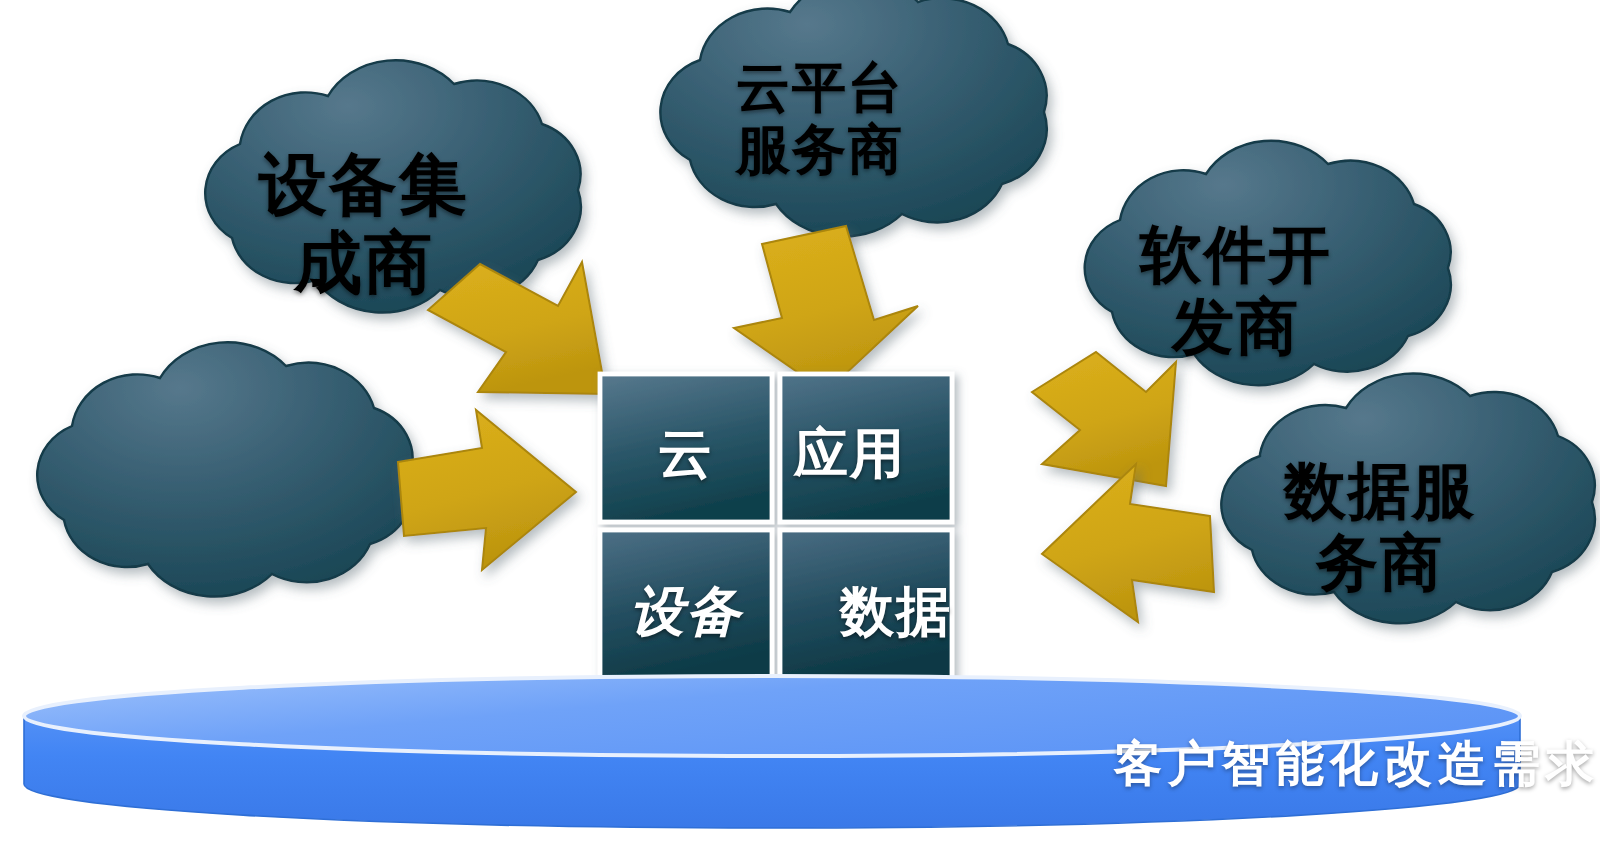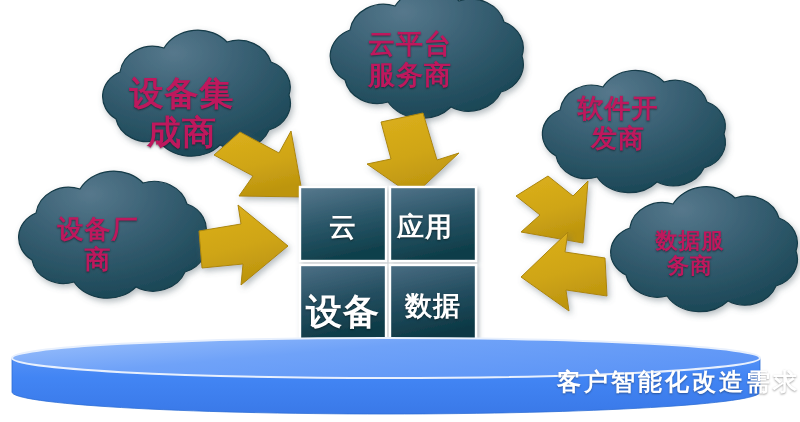--- a/index.html
+++ b/index.html
@@ -18,21 +18,21 @@
     overflow: hidden;
   }
   .layer {
     position: absolute;
     left: 0; top: 0;
     width: 800px;
     height: 422px;
   }
   .cloud-label {
     position: absolute;
-    color: #be185d;
+    color: #000000;
     font-weight: 700;
     text-align: center;
     line-height: 1.15;
     letter-spacing: 1px;
     text-shadow: 0 1px 2px rgba(0,0,0,0.45);
     pointer-events: none;
     white-space: pre-line;
   }
   .cell-label {
     position: absolute;
@@ -216,33 +216,31 @@
   </svg>
 
   <div class="layer">
 
     <div class="cloud-label" style="left:102px; top:74px; width:160px; font-size:34px;">设备集
 成商</div>
 
     <div class="cloud-label" style="left:330px; top:29px; width:160px; font-size:27px;">云平台
 服务商</div>
 
-    <div class="cloud-label" style="left:540px; top:94px; width:156px; font-size:26px;">软件开
+    <div class="cloud-label" style="left:540px; top:110px; width:156px; font-size:31px;">软件开
 发商</div>
 
-    <div class="cloud-label" style="left:18px; top:215px; width:160px; font-size:26px;">设备厂
-商</div>
-
-    <div class="cloud-label" style="left:612px; top:228px; width:156px; font-size:22px;">数据服
+
+    <div class="cloud-label" style="left:612px; top:228px; width:156px; font-size:31px;">数据服
 务商</div>
 
     <div class="cell-label" style="left:300px; top:209px; width:86px; font-size:27px;">云</div>
 
     <div class="cell-label" style="left:390px; top:209px; width:70px; font-size:27px;">应用</div>
 
-    <div class="cell-label" style="left:300px; top:288px; width:86px; font-size:36px;">设备</div>
-
-    <div class="cell-label" style="left:390px; top:288px; width:86px; font-size:27px;">数据</div>
+    <div class="cell-label" style="left:300px; top:288px; width:86px; font-size:27px;font-style:italic;">设备</div>
+
+    <div class="cell-label" style="left:390px; top:288px; width:86px; font-size:27px;text-align:right;">数据</div>
 
     <div class="base-label" style="left:0px; top:366px; font-size:24px;">客户智能化改造需求</div>
   </div>
 
 </div>
 
 </body></html>

